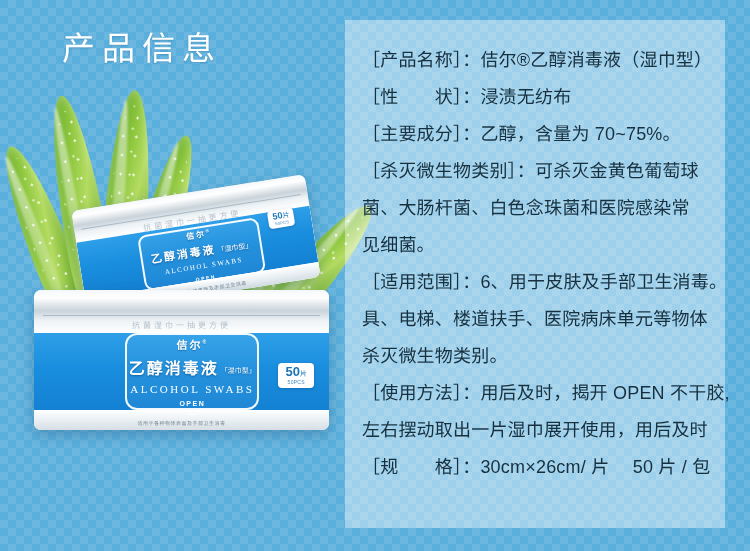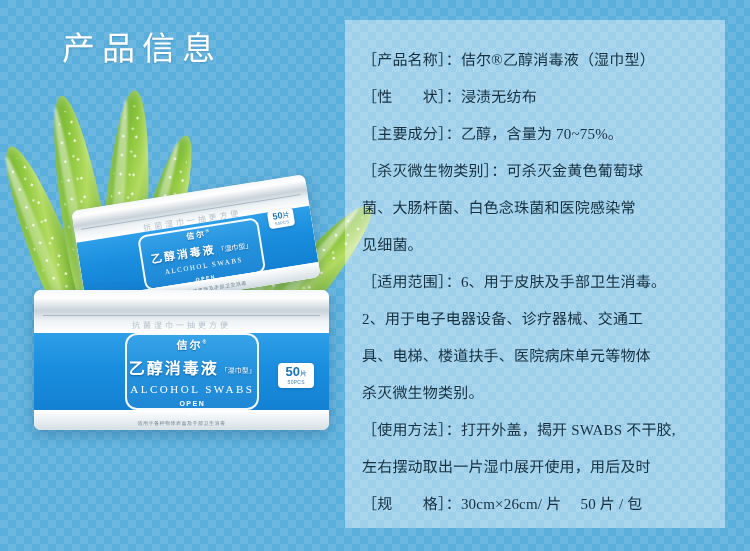--- a/index.html
+++ b/index.html
@@ -267,26 +267,25 @@
   #info-list {
     position: absolute;
     left: 17px;
     top: 22px;
     right: 10px;
     margin: 0;
     padding: 0;
     list-style: none;
   }
   #info-list li {
-    font-size: 15px;
+    font-size: 18px;
     line-height: 37px;
     color: #16303f;
     white-space: nowrap;
     letter-spacing: 0.2px;
-    font-family: Liberation Serif, serif;
   }
 </style>
 </head>
 <body>
 
 <div id="page">
 
   <div id="page-title">产品信息</div>
 
   <div id="product-photo">
@@ -342,22 +341,21 @@
 
   <div id="info-panel">
     <ul id="info-list">
         <li>［产品名称］：佶尔®乙醇消毒液（湿巾型）</li>
         <li>［性　　状］：浸渍无纺布</li>
         <li>［主要成分］：乙醇，含量为 70~75%。</li>
         <li>［杀灭微生物类别］：可杀灭金黄色葡萄球</li>
         <li>菌、大肠杆菌、白色念珠菌和医院感染常</li>
         <li>见细菌。</li>
         <li>［适用范围］：6、用于皮肤及手部卫生消毒。</li>
-        <li>2、用于电子电器设备、诊疗器械、交通工</li>
         <li>具、电梯、楼道扶手、医院病床单元等物体</li>
         <li>杀灭微生物类别。</li>
-        <li>［使用方法］：打开外盖，揭开 SWABS 不干胶,</li>
+        <li>［使用方法］：用后及时，揭开 OPEN 不干胶,</li>
         <li>左右摆动取出一片湿巾展开使用，用后及时</li>
         <li>［规　　格］：30cm×26cm/ 片　 50 片 / 包</li>
       </ul>
   </div>
 
 </div>
 
 </body></html>

